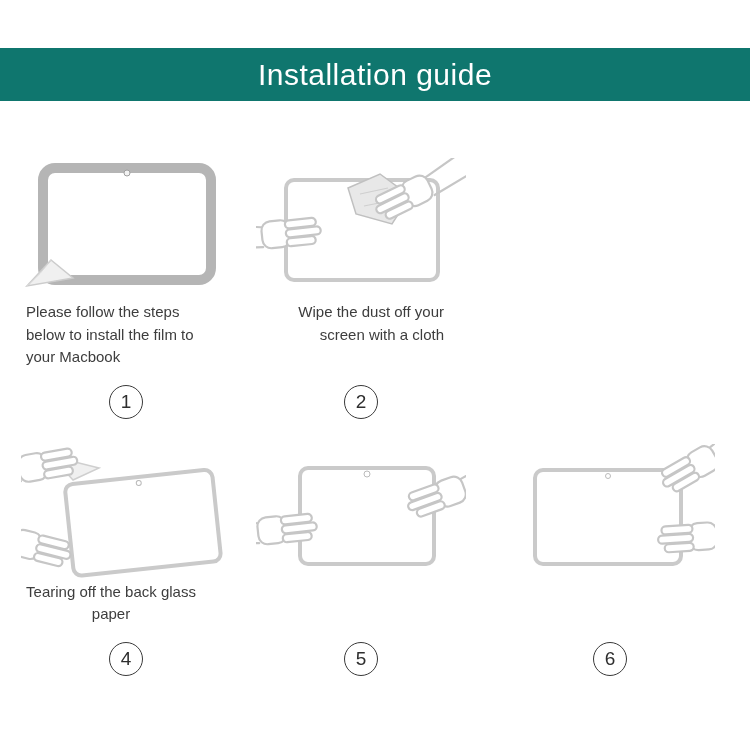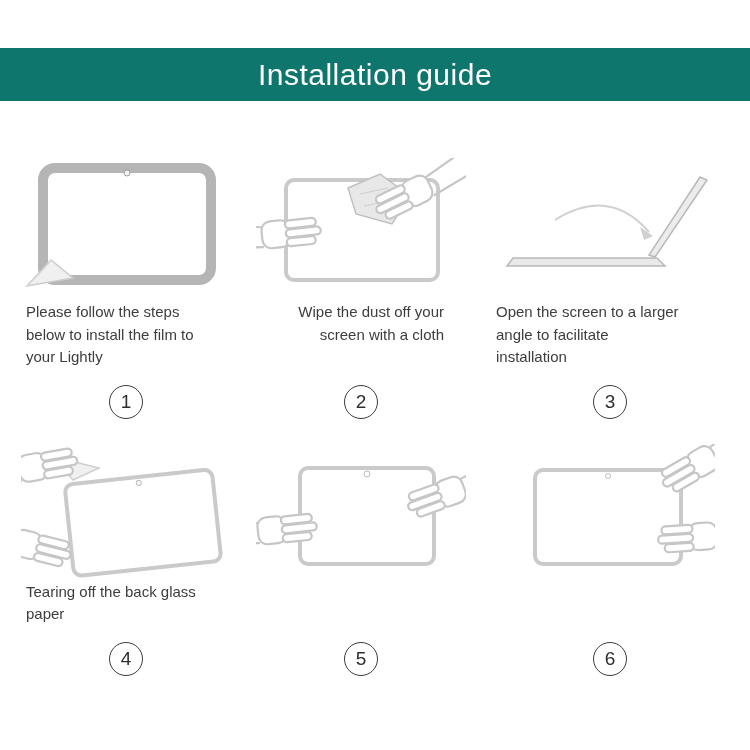--- a/index.html
+++ b/index.html
@@ -22,21 +22,21 @@
     font-size: 30px;
     font-weight: 400;
     letter-spacing: 0.5px;
   }
   .grid {
     display: grid;
     grid-template-columns: 228px 242px 256px;
     padding: 0 12px;
   }
   .grid.row1 { margin-top: 56px; }
-  .grid.row2 { margin-top: 26px; }
+  .grid.row2 { margin-top: 26px; text-align: center; }
   .step { display: flex; flex-direction: column; align-items: flex-start; padding: 0 4px; }
   .illu {
     width: 100%; height: 136px;
     display: flex; align-items: center; justify-content: center;
   }
   .row2 .illu { height: 122px; }
   .caption {
     margin: 8px 0 0 10px;
     font-size: 15px;
     line-height: 1.5;
@@ -75,21 +75,21 @@
 
   <div class="step">
     <div class="illu">
       <svg width="210" height="135" viewBox="0 0 210 135">
         <rect x="22" y="10" width="168" height="112" rx="12" fill="#ffffff" stroke="#b5b5b5" stroke-width="10"></rect>
         <circle cx="106" cy="15" r="3" fill="#f2f2f2" stroke="#9f9f9f" stroke-width="1"></circle>
         <path d="M30,102 L6,128 L52,120 Z" fill="#f0f0f0" stroke="#cccccc" stroke-width="1.5"></path>
         <path d="M30,102 Q20,116 6,128" fill="none" stroke="#d8d8d8" stroke-width="1"></path>
       </svg>
     </div>
-    <p class="caption cap-1">Please follow the steps below to install the film to your Lightly</p>
+    <p class="caption cap-1">Please follow the steps below to install the film to your Macbook</p>
     <div class="numwrap">
         <span class="num">1</span>
       </div>
   </div>
 
   <div class="step">
     <div class="illu">
       <svg width="210" height="135" viewBox="0 0 210 135">
         <rect x="30" y="22" width="152" height="100" rx="8" fill="#ffffff" stroke="#cacaca" stroke-width="4"></rect>
         <circle cx="106" cy="28" r="2.5" fill="#ffffff" stroke="#bbbbbb" stroke-width="1"></circle>
@@ -112,34 +112,20 @@
           <rect x="-51" y="5" width="29" height="8" rx="4"></rect>
         </g>
       </svg>
     </div>
     <p class="caption cap-2">Wipe the dust off your screen with a cloth</p>
     <div class="numwrap">
         <span class="num">2</span>
       </div>
   </div>
 
-  <div class="step">
-    <div class="illu">
-      <svg width="210" height="135" viewBox="0 0 210 135">
-        <path d="M8,100 L152,100 L160,108 L2,108 Z" fill="#e9e9e9" stroke="#b9b9b9" stroke-width="1.5"></path>
-        <path d="M150,99 L202,22 L195,19 L144,97 Z" fill="#ececec" stroke="#b9b9b9" stroke-width="1.5"></path>
-        <path d="M50,62 Q104,28 144,74" fill="none" stroke="#d0d0d0" stroke-width="2"></path>
-        <path d="M148,78 L135,69 L139,82 Z" fill="#d0d0d0"></path>
-      </svg>
-    </div>
-    <p class="caption cap-3">Open the screen to a larger angle to facilitate installation</p>
-    <div class="numwrap">
-        <span class="num">3</span>
-      </div>
-  </div>
 
 </div>
 
 <div class="grid row2">
 
   <div class="step">
     <div class="illu">
       <svg width="210" height="135" viewBox="0 0 210 135">
         <g transform="rotate(-6 110 80)">
           <rect x="48" y="34" width="148" height="92" rx="8" fill="#ffffff" stroke="#cacaca" stroke-width="4"></rect>

